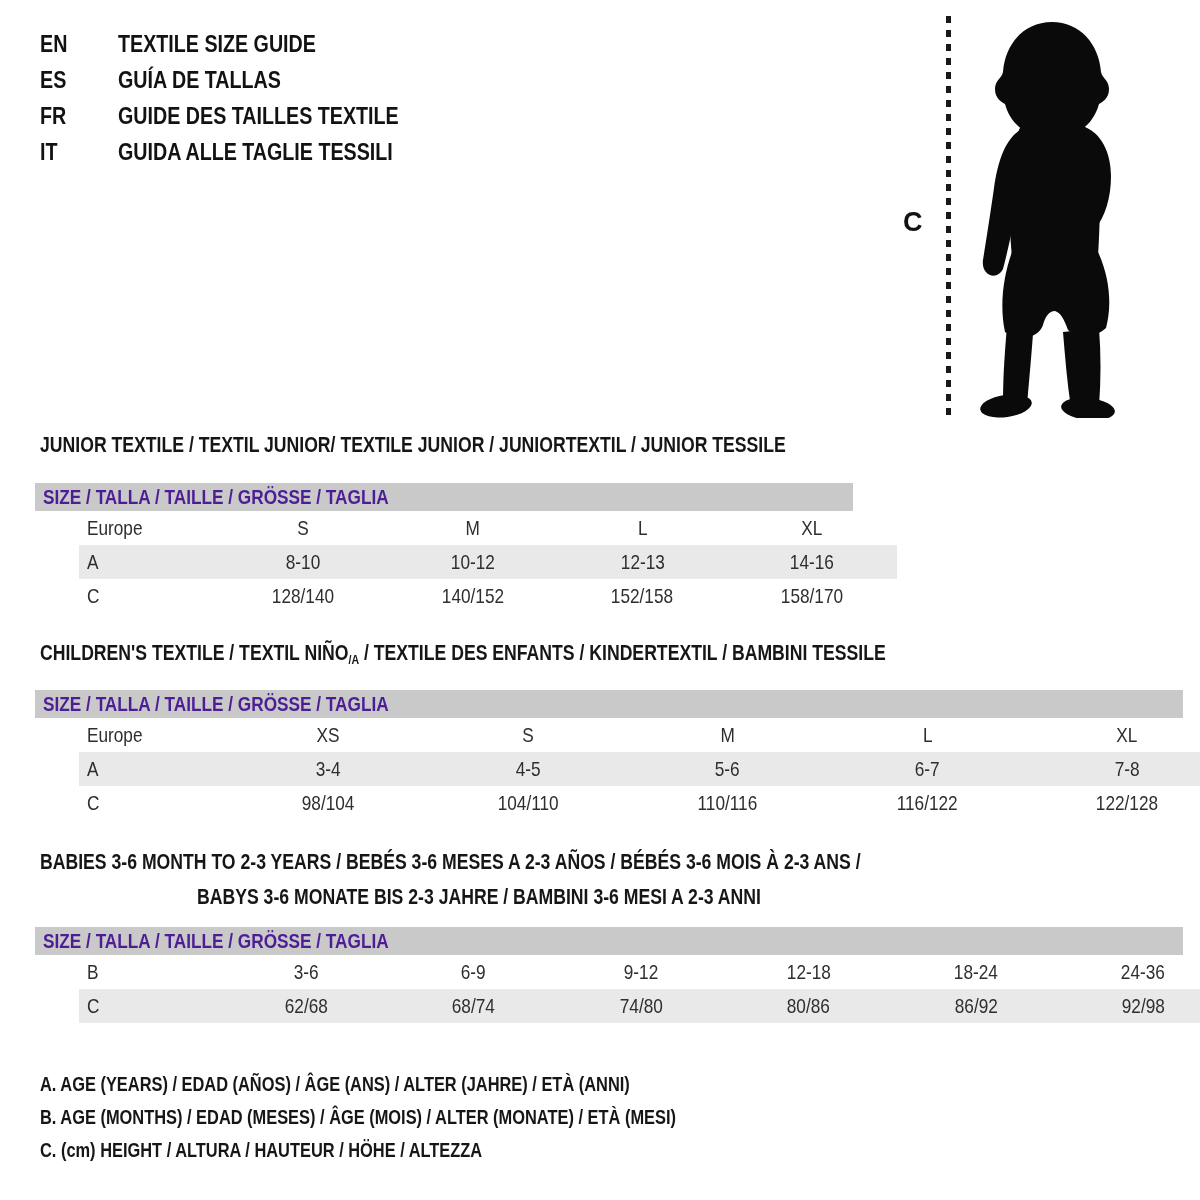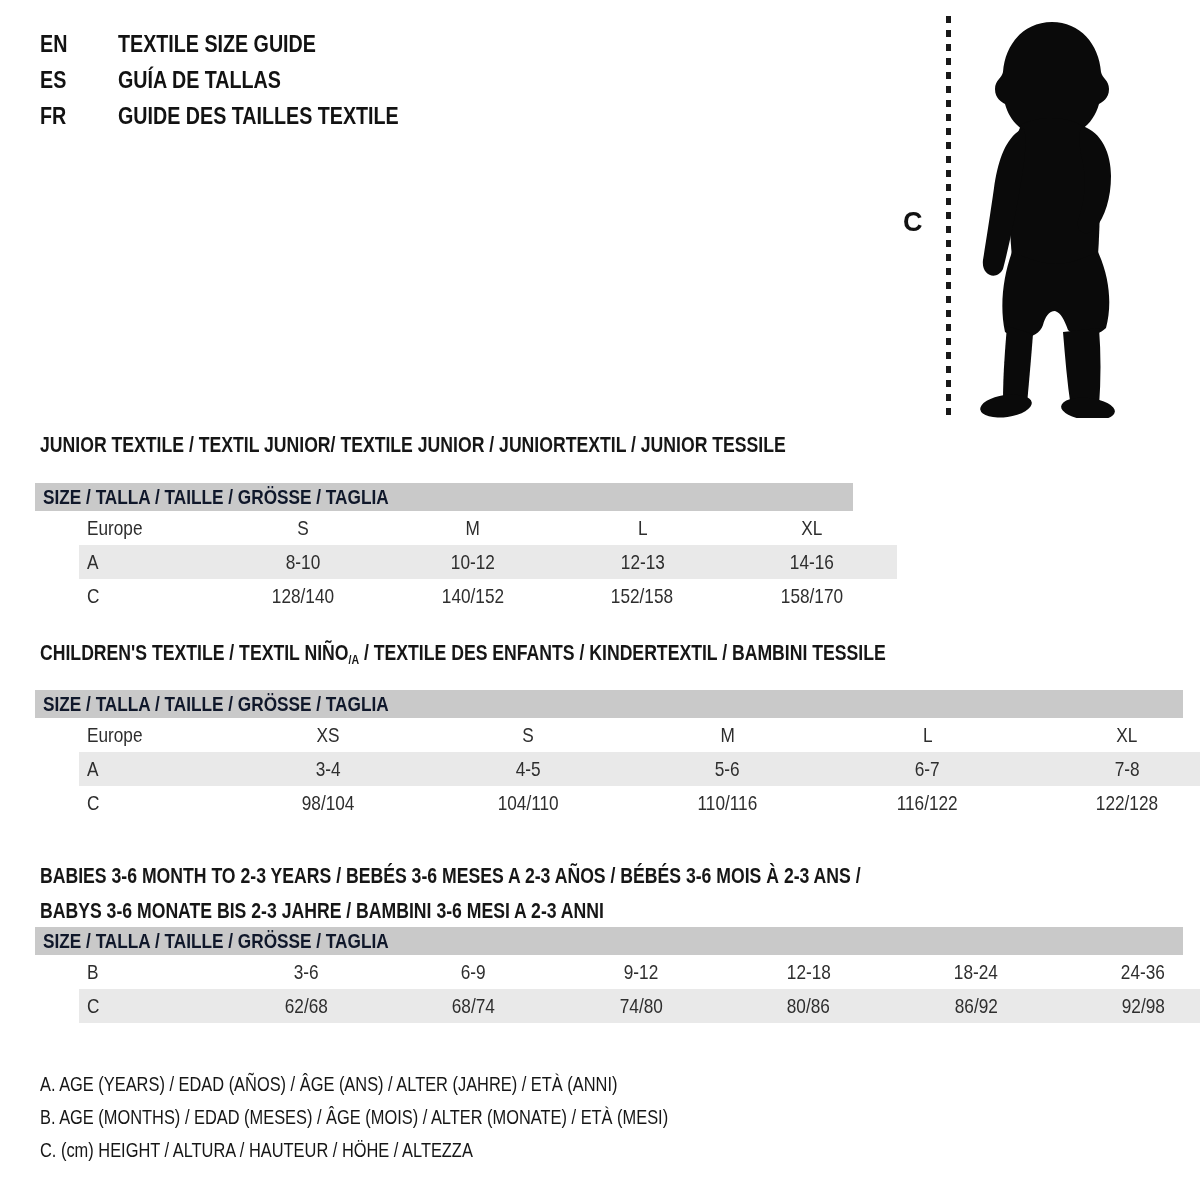--- a/index.html
+++ b/index.html
@@ -18,62 +18,66 @@
 
   
   .c-label{position:absolute;left:903px;top:204px;font-size:27px;font-weight:bold;color:#121212;line-height:36px;}
   .dash-line{
     position:absolute;left:946px;top:16px;width:5px;height:400px;
     background:repeating-linear-gradient(to bottom,#181818 0 7px,transparent 7px 14px);
   }
   .baby-svg{position:absolute;left:960px;top:18px;}
 
   
-  .section-title{position:absolute;left:40px;font-size:21.5px;font-weight:bold;color:#161616;line-height:26px;}
+  .section-title{position:absolute;left:40px;font-size:21.5px;font-weight:bold;color:#161616;line-height:26px;text-align:center;}
   .title-junior{top:432px;}
   .title-children{top:640px;}
-  .title-babies{top:845px;margin-top:14px;}
+  .title-babies{top:845px;}
   .title-babies .line{height:35px;line-height:35px;}
   .subA{font-size:.6em;vertical-align:-0.28em;}
 
   
   .tblwrap{position:absolute;left:35px;}
   .tbl-junior{top:483px;width:818px;}
   .tbl-children{top:690px;width:1148px;}
   .tbl-babies{top:927px;width:1148px;}
   .sizebar{
-    height:28px;line-height:28px;background:#c9c9c9;color:#0f172a;
+    height:28px;line-height:28px;background:#c9c9c9;color:#4c1d95;
     font-weight:bold;font-size:21px;padding-left:8px;
   }
   table{width:100%;border-collapse:collapse;table-layout:fixed;margin-left:44px;}
   td{height:34px;font-size:21px;text-align:center;color:#2e2e2e;padding:0;}
   td.lab{text-align:left;padding-left:8px;}
   tr.alt{background:#e9e9e9;}
 
   
   .legend{position:absolute;left:40px;top:1068px;}
-  .legend-line{height:33px;line-height:33px;font-size:20px;font-weight:normal;color:#161616;}
+  .legend-line{height:33px;line-height:33px;font-size:20px;font-weight:bold;color:#161616;}
 </style>
 </head>
 <body>
 
 <div class="page">
 
   <div class="langs">
     <div class="lang-row">
       <span><span class="cx l">EN</span></span>
       <span><span class="cx l">TEXTILE SIZE GUIDE</span></span>
     </div>
     <div class="lang-row">
       <span><span class="cx l">ES</span></span>
       <span><span class="cx l">GUÍA DE TALLAS</span></span>
     </div>
     <div class="lang-row">
       <span><span class="cx l">FR</span></span>
       <span><span class="cx l">GUIDE DES TAILLES TEXTILE</span></span>
+    </div>
+    <div class="lang-row">
+      <span><span class="cx l">IT</span></span>
+      <span><span class="cx l">GUIDA ALLE TAGLIE TESSILI</span></span>
     </div>
   </div>
 
   <span class="c-label">C</span>
   <div class="dash-line"></div>
   <svg class="baby-svg" width="182" height="400" viewBox="0 0 182 400">
     <g fill="#0a0a0a">
       <path d="M92 4 C120 4 139 26 141 54 C142 60 149 62 149 71 C149 81 142 84 139 86 C133 108 115 120 92 120 C69 120 51 108 45 86 C42 84 35 81 35 71 C35 62 42 60 43 54 C45 26 64 4 92 4 Z"></path>
       <path d="M62 106 C90 94 118 102 128 112 C140 132 142 172 138 238 C100 254 62 252 52 240 C46 172 50 126 62 106 Z"></path>
       <path d="M64 110 C46 118 38 142 34 170 C30 198 26 224 23 242 C21 258 37 263 43 251 C49 228 55 200 59 176 C63 152 68 126 64 110 Z"></path>

